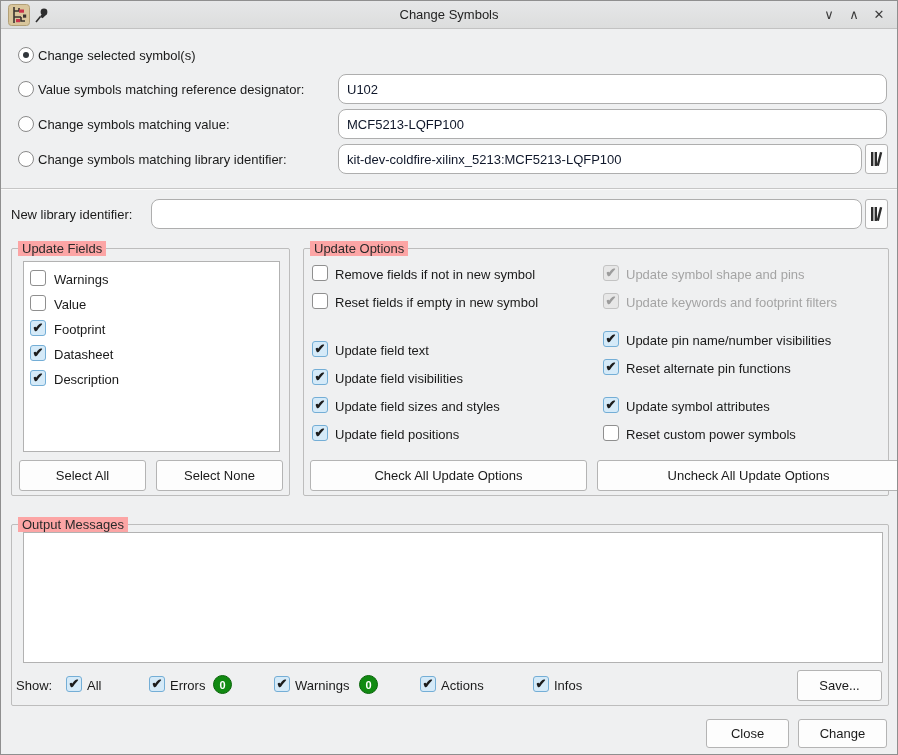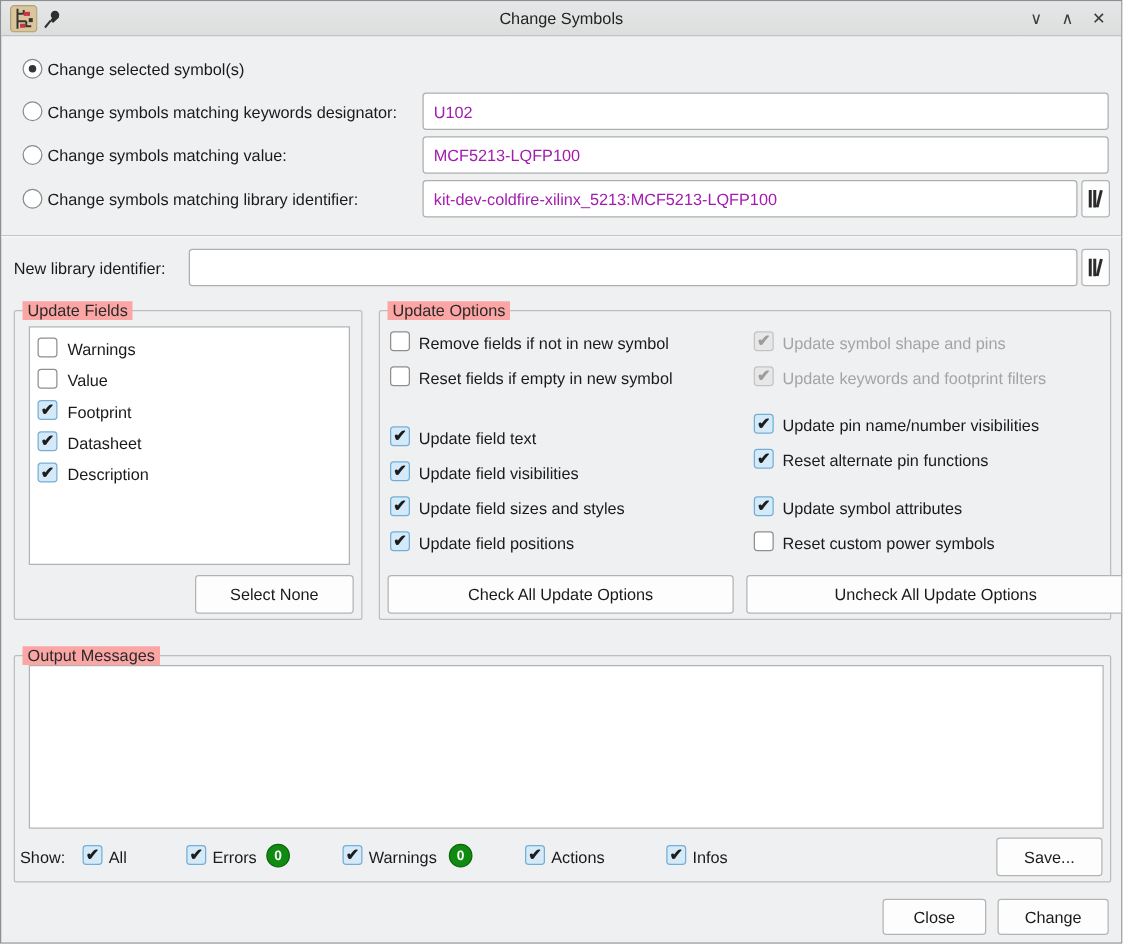--- a/index.html
+++ b/index.html
@@ -13,22 +13,22 @@
   .titlebar { position:absolute; left:0; top:0; width:100%; height:28px;
               background:linear-gradient(#e6e7e8,#dcdddd); border-bottom:1px solid #c2c2c2; }
   .titlebar .title { position:absolute; left:0; right:0; top:6px; text-align:center;
                      font-size:13px; color:#232323; }
   .tb-icon { position:absolute; top:3px; }
   .tb-btn { position:absolute; top:5px; width:20px; height:18px; text-align:center;
             font-size:13px; color:#3c3c3c; line-height:18px; cursor:default; }
 
   
   .textfield { position:absolute; height:30px; background:#fff; border:1px solid #aeaeae;
-               border-radius:3px; font-family:"Liberation Sans",sans-serif; font-size:13px;
-               color:#a21caf; padding:0 8px; outline:none; }
+               border-radius:8px; font-family:"Liberation Sans",sans-serif; font-size:13px;
+               color:#0f172a; padding:0 8px; outline:none; }
   .btn { position:absolute; background:#fdfdfd; border:1px solid #b4b4b4; border-radius:3px;
          font-family:"Liberation Sans",sans-serif; font-size:13px; color:#1a1a1a;
          text-align:center; cursor:default; }
   .lib-btn { position:absolute; width:23px; height:30px; background:#fdfdfd;
              border:1px solid #b4b4b4; border-radius:3px; display:flex;
              align-items:center; justify-content:center; }
 
   .radio { position:absolute; width:16px; height:16px; border:1px solid #8a8a8a;
            border-radius:50%; background:#fff; }
   .radio.selected::after { content:""; position:absolute; left:4px; top:4px;
@@ -81,21 +81,21 @@
     <div class="title">Change Symbols</div>
     <div class="tb-btn" style="right:58px">∨</div>
     <div class="tb-btn" style="right:33px">∧</div>
     <div class="tb-btn" style="right:8px">✕</div>
   </div>
 
   <div class="radio selected" style="left:17px; top:46px"></div>
   <div class="static-label" style="left:37px; top:47px">Change selected symbol(s)</div>
 
   <div class="radio" style="left:17px; top:80px"></div>
-  <div class="static-label" style="left:37px; top:81px">Change symbols matching keywords designator:</div>
+  <div class="static-label" style="left:37px; top:81px">Value symbols matching reference designator:</div>
   <input class="textfield" style="left: 337px; top: 73px; width: 549px;" value="U102">
 
   <div class="radio" style="left:17px; top:115px"></div>
   <div class="static-label" style="left:37px; top:116px">Change symbols matching value:</div>
   <input class="textfield" style="left: 337px; top: 108px; width: 549px;" value="MCF5213-LQFP100">
 
   <div class="radio" style="left:17px; top:150px"></div>
   <div class="static-label" style="left:37px; top:151px">Change symbols matching library identifier:</div>
   <input class="textfield" style="left: 337px; top: 143px; width: 524px;" value="kit-dev-coldfire-xilinx_5213:MCF5213-LQFP100">
   <div class="lib-btn" style="left:864px; top:143px">
@@ -125,20 +125,21 @@
       <div class="cb-label" style="left:30px; top:10px">Warnings</div>
       <div class="checkbox" style="left:6px; top:33px"></div>
       <div class="cb-label" style="left:30px; top:35px">Value</div>
       <div class="checkbox checked" style="left:6px; top:58px"></div>
       <div class="cb-label" style="left:30px; top:60px">Footprint</div>
       <div class="checkbox checked" style="left:6px; top:83px"></div>
       <div class="cb-label" style="left:30px; top:85px">Datasheet</div>
       <div class="checkbox checked" style="left:6px; top:108px"></div>
       <div class="cb-label" style="left:30px; top:110px">Description</div>
     </div>
+    <button class="btn" style="left:7px; top:211px; width:127px; height:31px">Select All</button>
     <button class="btn" style="left:144px; top:211px; width:127px; height:31px">Select None</button>
   </div>
 
   <div class="groupbox" style="left:302px; top:247px; width:586px; height:248px">
     <div class="legend">Update Options</div>
 
     <div class="checkbox" style="left:8px; top:16px"></div>
     <div class="cb-label" style="left:31px; top:18px">Remove fields if not in new symbol</div>
     <div class="checkbox" style="left:8px; top:44px"></div>
     <div class="cb-label" style="left:31px; top:46px">Reset fields if empty in new symbol</div>

